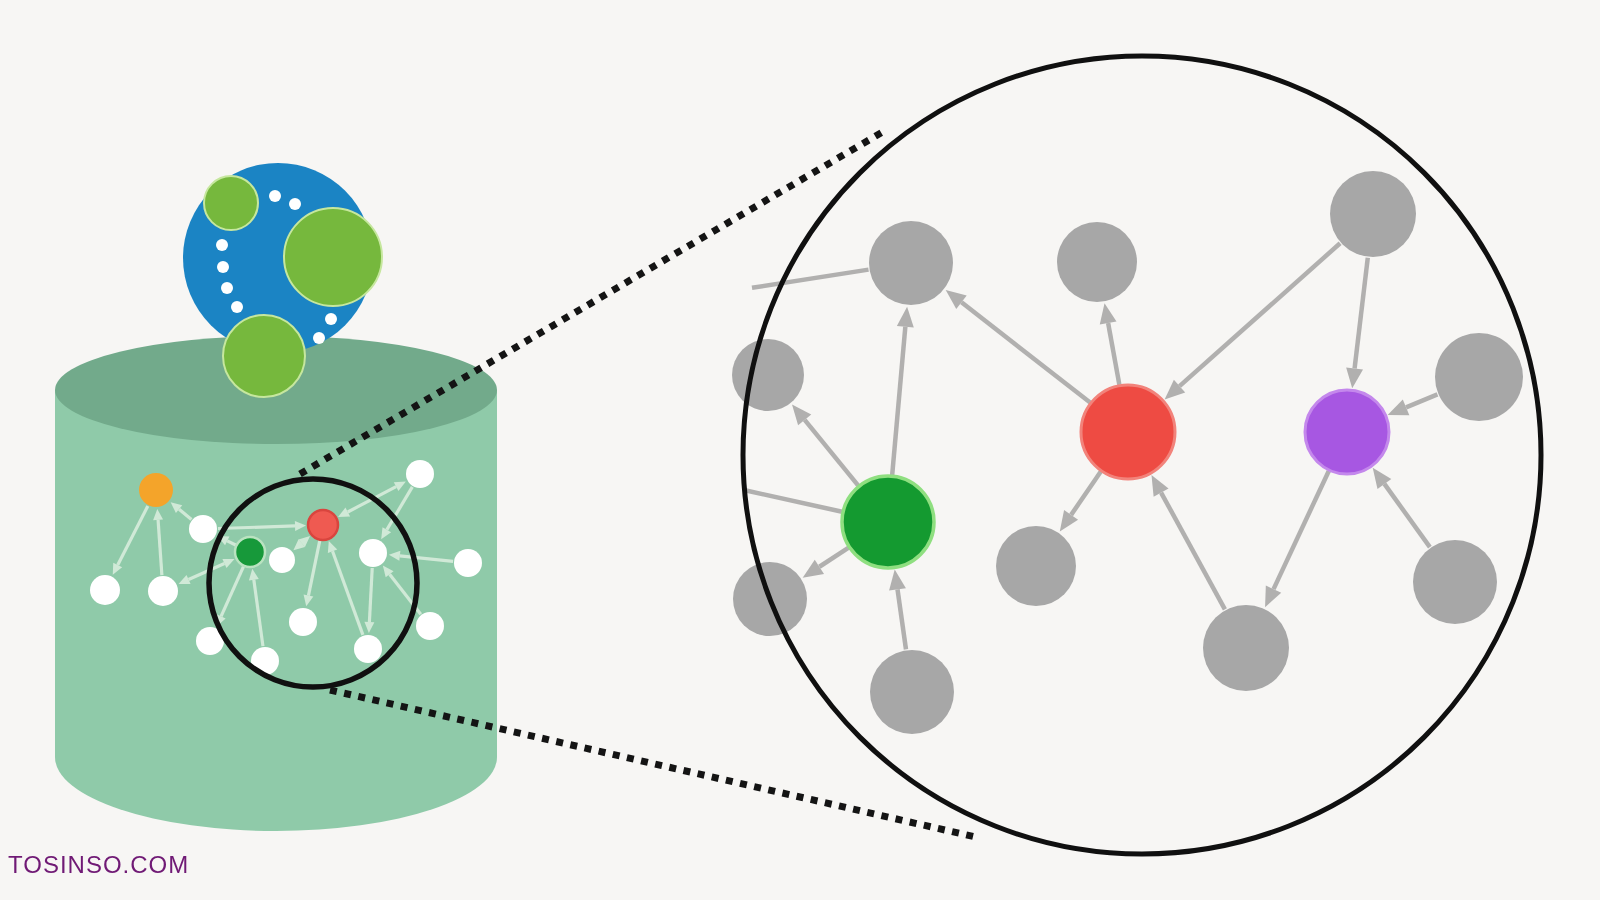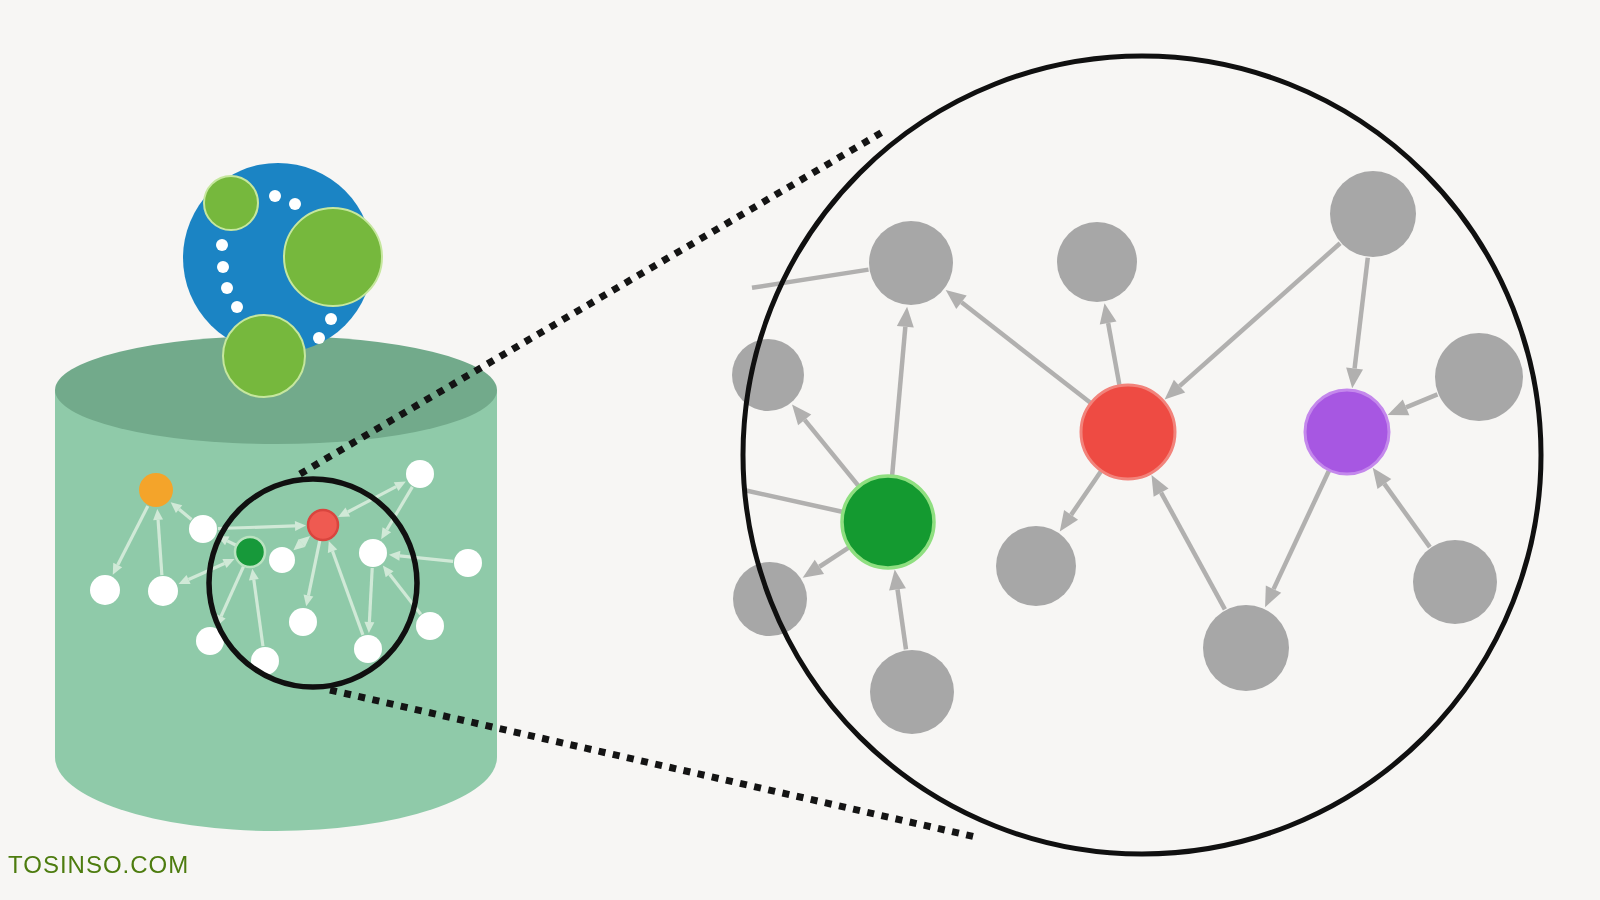--- a/index.html
+++ b/index.html
@@ -138,13 +138,13 @@
         <circle cx="888" cy="522" r="46" fill="#149a30" stroke="#8fdf80" stroke-width="3.5"></circle>
         <circle cx="1036" cy="566" r="40" fill="#a7a7a7"></circle>
         <circle cx="770" cy="599" r="37" fill="#a7a7a7"></circle>
         <circle cx="912" cy="692" r="42" fill="#a7a7a7"></circle>
         <circle cx="1246" cy="648" r="43" fill="#a7a7a7"></circle>
         <circle cx="1455" cy="582" r="42" fill="#a7a7a7"></circle>
         <circle cx="1142" cy="455" r="399" fill="none" stroke="#101010" stroke-width="5"></circle>
       </g>
     </svg>
   </div>
-<div class="watermark" style="color: #4d7c0f;">TOSINSO.COM</div>
+<div class="watermark" style="color: #701a75;">TOSINSO.COM</div>
 
 </body></html>

